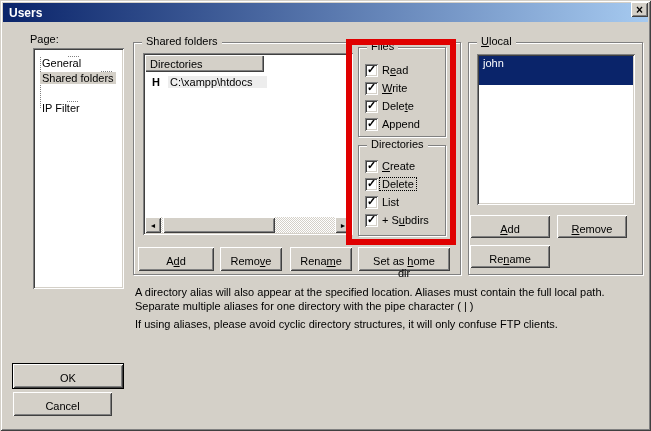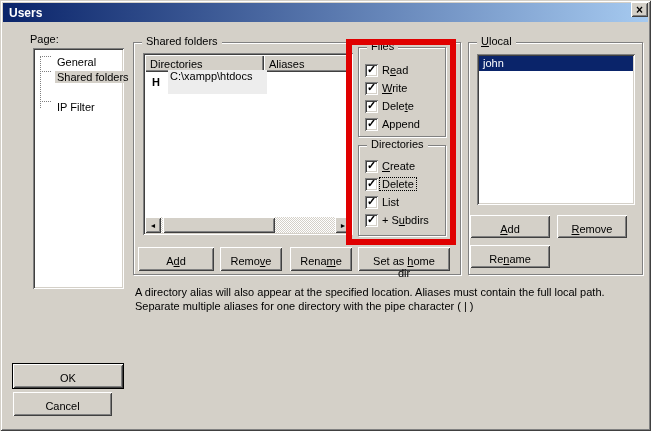--- a/index.html
+++ b/index.html
@@ -52,42 +52,42 @@
     box-shadow: 1px 1px 0 #ffffff, inset 1px 1px 0 #ffffff;
   }
   .group-label { position:absolute; top:-8px; left:8px; background:#d4d0c8; padding:0 4px; white-space:nowrap; }
 
   .page-label { position:absolute; left:30px; top:33px; }
   .page-list { position:absolute; left:33px; top:48px; width:91px; height:241px; }
   .tree-vline {
     position:absolute; left:7px; top:9px; width:1px; height:52px;
     background:repeating-linear-gradient(to bottom,#808080 0 1px,transparent 1px 2px);
   }
-  .tree-item { position:absolute; left:7px; height:15px; display:flex; align-items:flex-start; white-space:nowrap; cursor:default; }
+  .tree-item { position:absolute; left:7px; height:15px; display:flex; align-items:flex-end; white-space:nowrap; cursor:default;flex-direction:column; }
   .tree-stub {
     display:inline-block; width:12px; height:1px; margin-right:3px;
     background:repeating-linear-gradient(to right,#808080 0 1px,transparent 1px 2px);
   }
   .tree-label { padding:0 2px; }
   .tree-item.selected .tree-label { background:#d4d0c8; }
 
   .listview { position:absolute; left:143px; top:53px; width:210px; height:182px; }
   .lv-inner { position:absolute; left:2px; top:2px; right:2px; bottom:2px; background:#fff; overflow:hidden; }
   .lv-header { display:flex; height:17px; }
   .lv-col {
     height:17px; display:flex; align-items:center; padding-left:5px; cursor:default;
     background:#d4d0c8;
     box-shadow: inset 1px 1px 0 #ffffff, inset -1px -1px 0 #404040,
                 inset -2px -2px 0 #808080;
   }
   .lv-col.c1 { width:119px; }
   .lv-col.c2 { flex:1; }
   .lv-row { position:absolute; left:0; top:19px; height:15px; display:flex; align-items:center; width:100%; cursor:default; }
   .home-flag { font-weight:bold; margin-left:7px; }
-  .dir-path { margin-left:8px; background:#ededed; padding:0 14px 12px 2px; }
+  .dir-path { margin-left:8px; background:#ededed; padding:0 14px 0 2px; }
 
   .hscroll { position:absolute; left:0; right:0; bottom:0; height:16px;
     background:#e8e4dc;
     background-image:repeating-conic-gradient(#ffffff 0 25%, #d4d0c8 0 50%);
     background-size:2px 2px;
   }
   .scroll-btn {
     position:absolute; top:0; width:16px; height:16px; display:flex; align-items:center; justify-content:center;
     font-size:7px; color:#000; cursor:default;
   }
@@ -101,21 +101,21 @@
     box-shadow: inset 1px 1px 0 #808080, inset -1px -1px 0 #ffffff,
                 inset 2px 2px 0 #404040, inset -2px -2px 0 #d4d0c8;
     display:flex; align-items:center; justify-content:center;
   }
   .check { font-size:11px; font-weight:bold; line-height:1; margin-top:-1px; }
   .cb-label { margin-left:2px; white-space:nowrap; padding:0 2px; }
   .cb-label.focused { outline:1px dotted #000; }
 
   .users-list { position:absolute; left:477px; top:54px; width:158px; height:151px; }
   .user-item {
-    position:absolute; left:2px; right:2px; top:2px; height:15px;
+    position:absolute; left:2px; right:2px; top:2px; height:29px;
     background:#0a246a; color:#fff; padding:1px 7px 0 4px; cursor:default;
   }
 
   .note { position:absolute; left:135px; width:512px; margin:0; line-height:14px; }
   .red-annotation {
     position:absolute; left:346px; top:39px; width:110px; height:206px;
     border:6px solid #e00000; z-index:10; pointer-events:none;
   }
   u { text-decoration:underline; }
 </style>
@@ -150,23 +150,20 @@
 
   <div class="groupbox" style="left:133px;top:42px;width:328px;height:233px">
     <span class="group-label">Shared folders</span>
   </div>
 
   <div class="listview sunken">
     <div class="lv-inner">
       <div class="lv-header">
         <div class="lv-col c1">
           <span>Directories</span>
-        </div>
-        <div class="lv-col c2">
-          <span>Aliases</span>
         </div>
       </div>
       <div class="lv-row">
         <span class="home-flag">H</span>
         <span class="dir-path">C:\xampp\htdocs</span>
       </div>
       <div class="hscroll">
         <span class="scroll-btn left raised">
           <span>◄</span>
         </span>
@@ -261,20 +258,21 @@
     <span></span><u>A</u><span>dd</span>
   </button>
   <button class="btn" style="left:557px;top:215px;width:70px;height:23px">
     <span></span><u>R</u><span>emove</span>
   </button>
   <button class="btn" style="left:470px;top:245px;width:80px;height:23px">
     <span>Re</span><u>n</u><span>ame</span>
   </button>
 
   <p class="note" style="top:285px">A directory alias will also appear at the specified location. Aliases must contain the full local path. Separate multiple aliases for one directory with the pipe character ( | )</p>
+  <p class="note" style="top:317px">If using aliases, please avoid cyclic directory structures, it will only confuse FTP clients.</p>
 
   <button class="btn btn-default" style="left:13px;top:364px;width:110px">
     <span>OK</span>
   </button>
   <button class="btn" style="left:13px;top:392px;width:99px">
     <span>Cancel</span>
   </button>
 
 </div>
 

